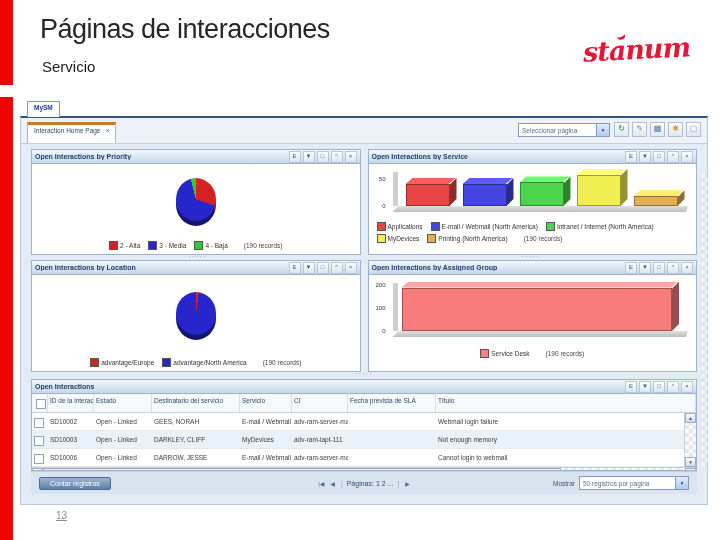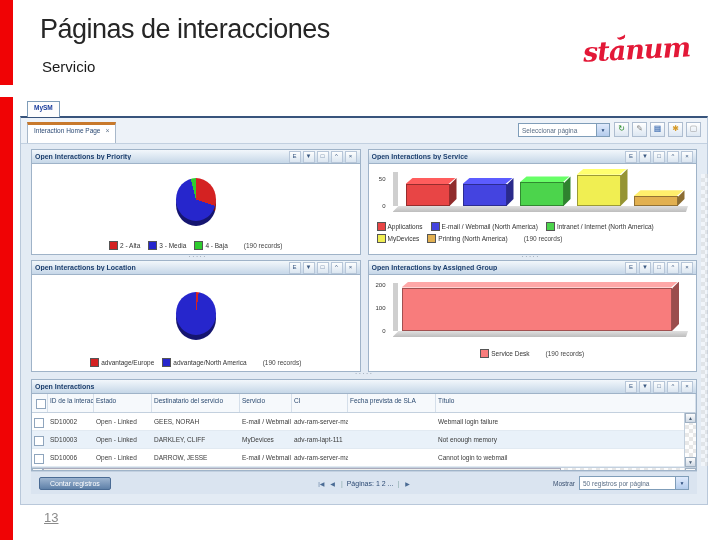--- a/index.html
+++ b/index.html
@@ -9,21 +9,21 @@
   
   .redbar{position:absolute;left:0;width:13px;background:#f00305;}
   .redbar.top{top:0;height:85px;}
   .redbar.bot{top:97px;bottom:0;}
   .slide-title{position:absolute;left:40px;top:14px;font-size:27px;color:#262626;letter-spacing:-.5px;}
   .slide-sub{position:absolute;left:42px;top:58px;font-size:15px;color:#1a1a1a;}
   .logo{position:absolute;right:30px;top:34px;font-family:"DejaVu Serif",serif;font-style:italic;
         font-weight:700;font-size:27px;color:#e31837;letter-spacing:-1px;transform:rotate(-3deg);}
   .logo-accent{position:absolute;left:34px;top:-4px;width:9px;height:6px;border-bottom:3px solid #e31837;
         border-radius:50%;transform:rotate(-18deg);}
-  .page-num{position:absolute;left:44px;top:510px;font-size:13px;color:#8a8a8a;text-decoration:underline;}
+  .page-num{position:absolute;left:56px;top:510px;font-size:10px;color:#8a8a8a;text-decoration:underline;}
 
   
   .mysm-tab{position:absolute;left:27px;top:101px;height:16px;padding:2px 6px 0 6px;background:#fdfdfd;
         border:1px solid #7f9db9;border-bottom:none;font-size:6.5px;font-weight:bold;color:#1c3f9e;
         z-index:5;box-sizing:border-box;}
 
   
   .dashboard{position:absolute;left:20px;right:12px;top:116px;height:389px;background:#e3ebf4;
         border-top:2px solid #38547c;border-left:1px solid #b9c8da;border-right:1px solid #b9c8da;
         border-bottom:1px solid #b9c8da;box-sizing:border-box;}

